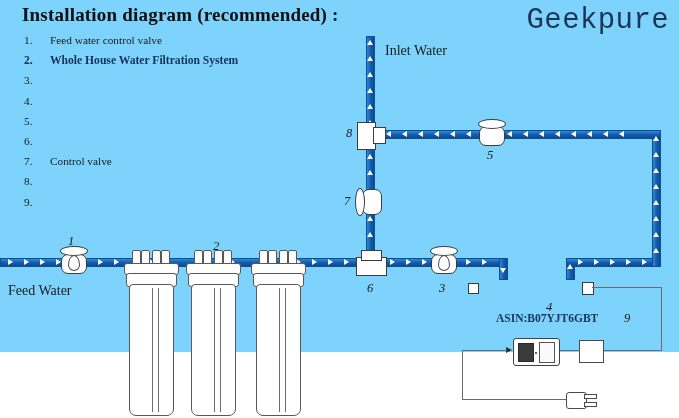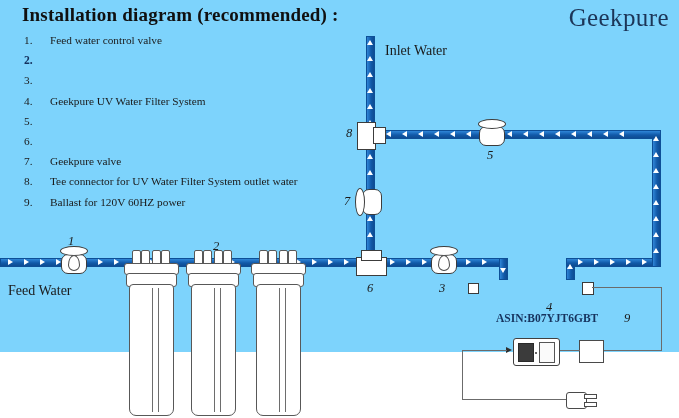--- a/index.html
+++ b/index.html
@@ -3,22 +3,22 @@
 <meta charset="utf-8">
 <style>
   html,body{margin:0;padding:0;background:#ffffff;}
   body{width:679px;height:418px;overflow:hidden;
        font-family:"Liberation Serif","DejaVu Serif",serif;}
   #root{position:relative;width:679px;height:352px;background:#7dd3fc;}
 
   
   #title{position:absolute;left:22px;top:4px;font-size:19px;font-weight:bold;
          color:#101010;letter-spacing:.2px;white-space:nowrap;}
-  #logo{position:absolute;right:10px;top:4px;font-size:25px;color:#1c3557;
-        letter-spacing:.4px;white-space:nowrap;}
+  #logo{position:absolute;right:10px;top:4px;font-size:29px;color:#1c3557;
+        letter-spacing:.4px;white-space:nowrap;font-family:Liberation Mono, monospace;}
 
   
   #legend{position:absolute;left:18px;top:34px;width:330px;}
   .lrow{display:flex;align-items:baseline;height:20.2px;font-size:11.3px;color:#1a1a1a;}
   .lnum{width:26px;flex:0 0 26px;text-align:left;padding-left:6px;}
   .ltxt{white-space:nowrap;}
   .lrow.hl .ltxt,.lrow.hl .lnum{font-weight:bold;color:#14305c;font-size:11.6px;}
 
   
   .pipe{position:absolute;background:#1a6ec4;
@@ -98,45 +98,43 @@
   <div id="title">Installation diagram (recommended) :</div>
   <div id="logo">Geekpure</div>
 
   <div id="legend">
     <div class="lrow">
       <span class="lnum">1.</span>
       <span class="ltxt">Feed water control valve</span>
     </div>
     <div class="lrow hl">
       <span class="lnum">2.</span>
+      <span class="ltxt">Whole House Water Filtration System</span>
     </div>
     <div class="lrow">
       <span class="lnum">3.</span>
     </div>
     <div class="lrow">
       <span class="lnum">4.</span>
-      <span class="ltxt">Geekpure UV Water Filter System</span>
     </div>
     <div class="lrow">
       <span class="lnum">5.</span>
     </div>
     <div class="lrow">
       <span class="lnum">6.</span>
     </div>
     <div class="lrow">
       <span class="lnum">7.</span>
-      <span class="ltxt">Geekpure valve</span>
+      <span class="ltxt">Control valve</span>
     </div>
     <div class="lrow">
       <span class="lnum">8.</span>
-      <span class="ltxt">Tee connector for UV Water Filter System  outlet water</span>
     </div>
     <div class="lrow">
       <span class="lnum">9.</span>
-      <span class="ltxt">Ballast for 120V 60HZ power</span>
     </div>
   </div>
 
   <div class="pipe h" style="left:0px;top:258px;width:372px;"></div>
 
   <div class="pipe h" style="left:372px;top:258px;width:136px;"></div>
 
   <div class="pipe v" style="left:499px;top:258px;width:9px;height:22px;"></div>
 
   <div class="pipe v" style="left:566px;top:258px;width:9px;height:22px;"></div>

